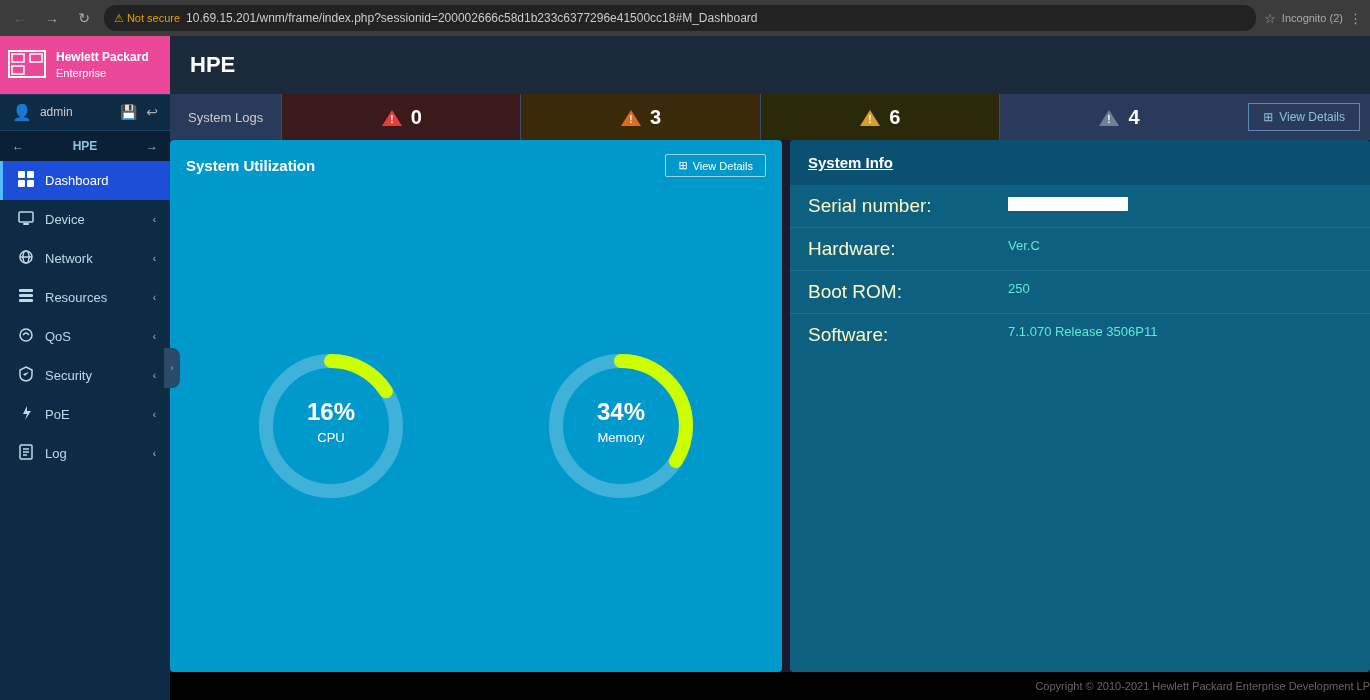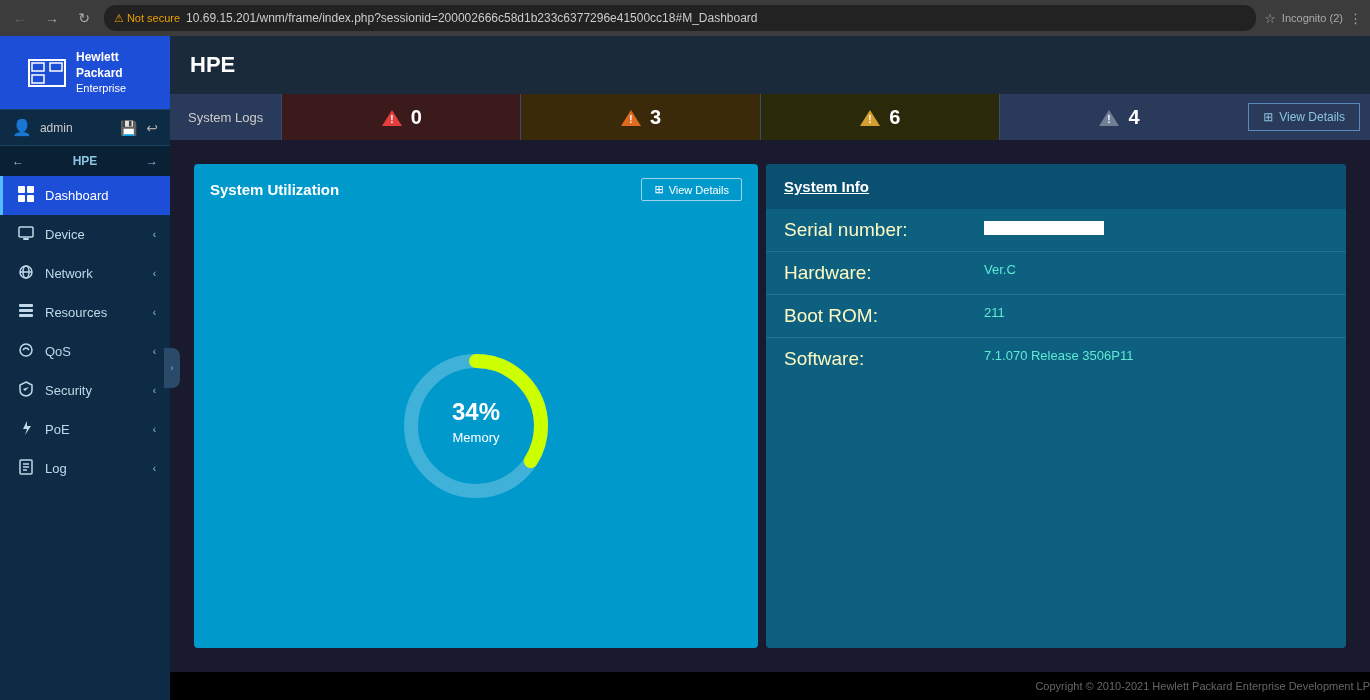--- a/index.html
+++ b/index.html
@@ -48,24 +48,23 @@
     
     .sidebar {
       width: 170px;
       background: #0d2b45;
       display: flex;
       flex-direction: column;
       flex-shrink: 0;
       overflow-y: auto;
     }
     .sidebar-logo {
-      padding: 14px 28px;
-      background: #1d4ed8;
-      display: flex;
-      align-items: center;
+      padding: 14px 8px;
+      background: #ec4899;
+      display: flex;
       gap: 10px;
     }
     .hpe-logo-box {
       width: 38px; height: 28px;
       border: 2px solid #fff;
       display: flex; align-items: center; justify-content: center;
       font-size: 9px; color: #fff; font-weight: bold;
       flex-shrink: 0;
     }
     .hpe-logo-text { font-size: 11px; color: #fff; line-height: 1.3; }
@@ -176,21 +175,21 @@
       margin: 0 10px;
       white-space: nowrap;
     }
 
     
     .content-panels {
       display: flex;
       flex: 1;
       gap: 0;
       overflow: hidden;
-      padding: 24px;
+      padding: 0;
       gap: 8px;
     }
 
     
     .system-util-panel {
       background: #0099cc;
       border-radius: 4px;
       flex: 1;
       display: flex;
       flex-direction: column;
@@ -509,20 +508,32 @@
         <div class="panel-header">
           <span class="panel-title">System Utilization</span>
           <button class="panel-view-btn">
             <span>⊞</span>
             <span>View Details</span>
           </button>
         </div>
 
         <div class="gauges-container">
 
+          <div class="gauge-wrapper">
+            <svg width="160" height="160" viewBox="0 0 160 160">
+
+              <circle cx="80" cy="80" r="65" fill="none" stroke="rgba(255,255,255,0.25)" stroke-width="14"></circle>
+
+              <circle cx="80" cy="80" r="65" fill="none" stroke="#ccff00" stroke-width="14" stroke-dasharray="408.4" stroke-dashoffset="343.1" stroke-linecap="round" transform="rotate(-90 80 80)"></circle>
+
+              <circle cx="80" cy="80" r="50" fill="rgba(0,153,204,0.4)"></circle>
+              <text x="80" y="74" text-anchor="middle" fill="white" font-size="24" font-weight="bold">16%</text>
+              <text x="80" y="96" text-anchor="middle" fill="white" font-size="13">CPU</text>
+            </svg>
+          </div>
 
           <div class="gauge-wrapper">
             <svg width="160" height="160" viewBox="0 0 160 160">
 
               <circle cx="80" cy="80" r="65" fill="none" stroke="rgba(255,255,255,0.25)" stroke-width="14"></circle>
 
               <circle cx="80" cy="80" r="65" fill="none" stroke="#ccff00" stroke-width="14" stroke-dasharray="408.4" stroke-dashoffset="269.5" stroke-linecap="round" transform="rotate(-90 80 80)"></circle>
 
               <circle cx="80" cy="80" r="50" fill="rgba(0,153,204,0.4)"></circle>
               <text x="80" y="74" text-anchor="middle" fill="white" font-size="24" font-weight="bold">34%</text>
@@ -540,21 +551,21 @@
         <div class="info-row">
           <span class="info-key">Serial number:</span>
           <span class="info-val"><span class="serial-placeholder"></span></span>
         </div>
         <div class="info-row">
           <span class="info-key">Hardware:</span>
           <span class="info-val">Ver.C</span>
         </div>
         <div class="info-row">
           <span class="info-key">Boot ROM:</span>
-          <span class="info-val">211</span>
+          <span class="info-val">250</span>
         </div>
         <div class="info-row">
           <span class="info-key">Software:</span>
           <span class="info-val">7.1.070 Release 3506P11</span>
         </div>
       </div>
 
     </div>
 
     <div class="footer">

